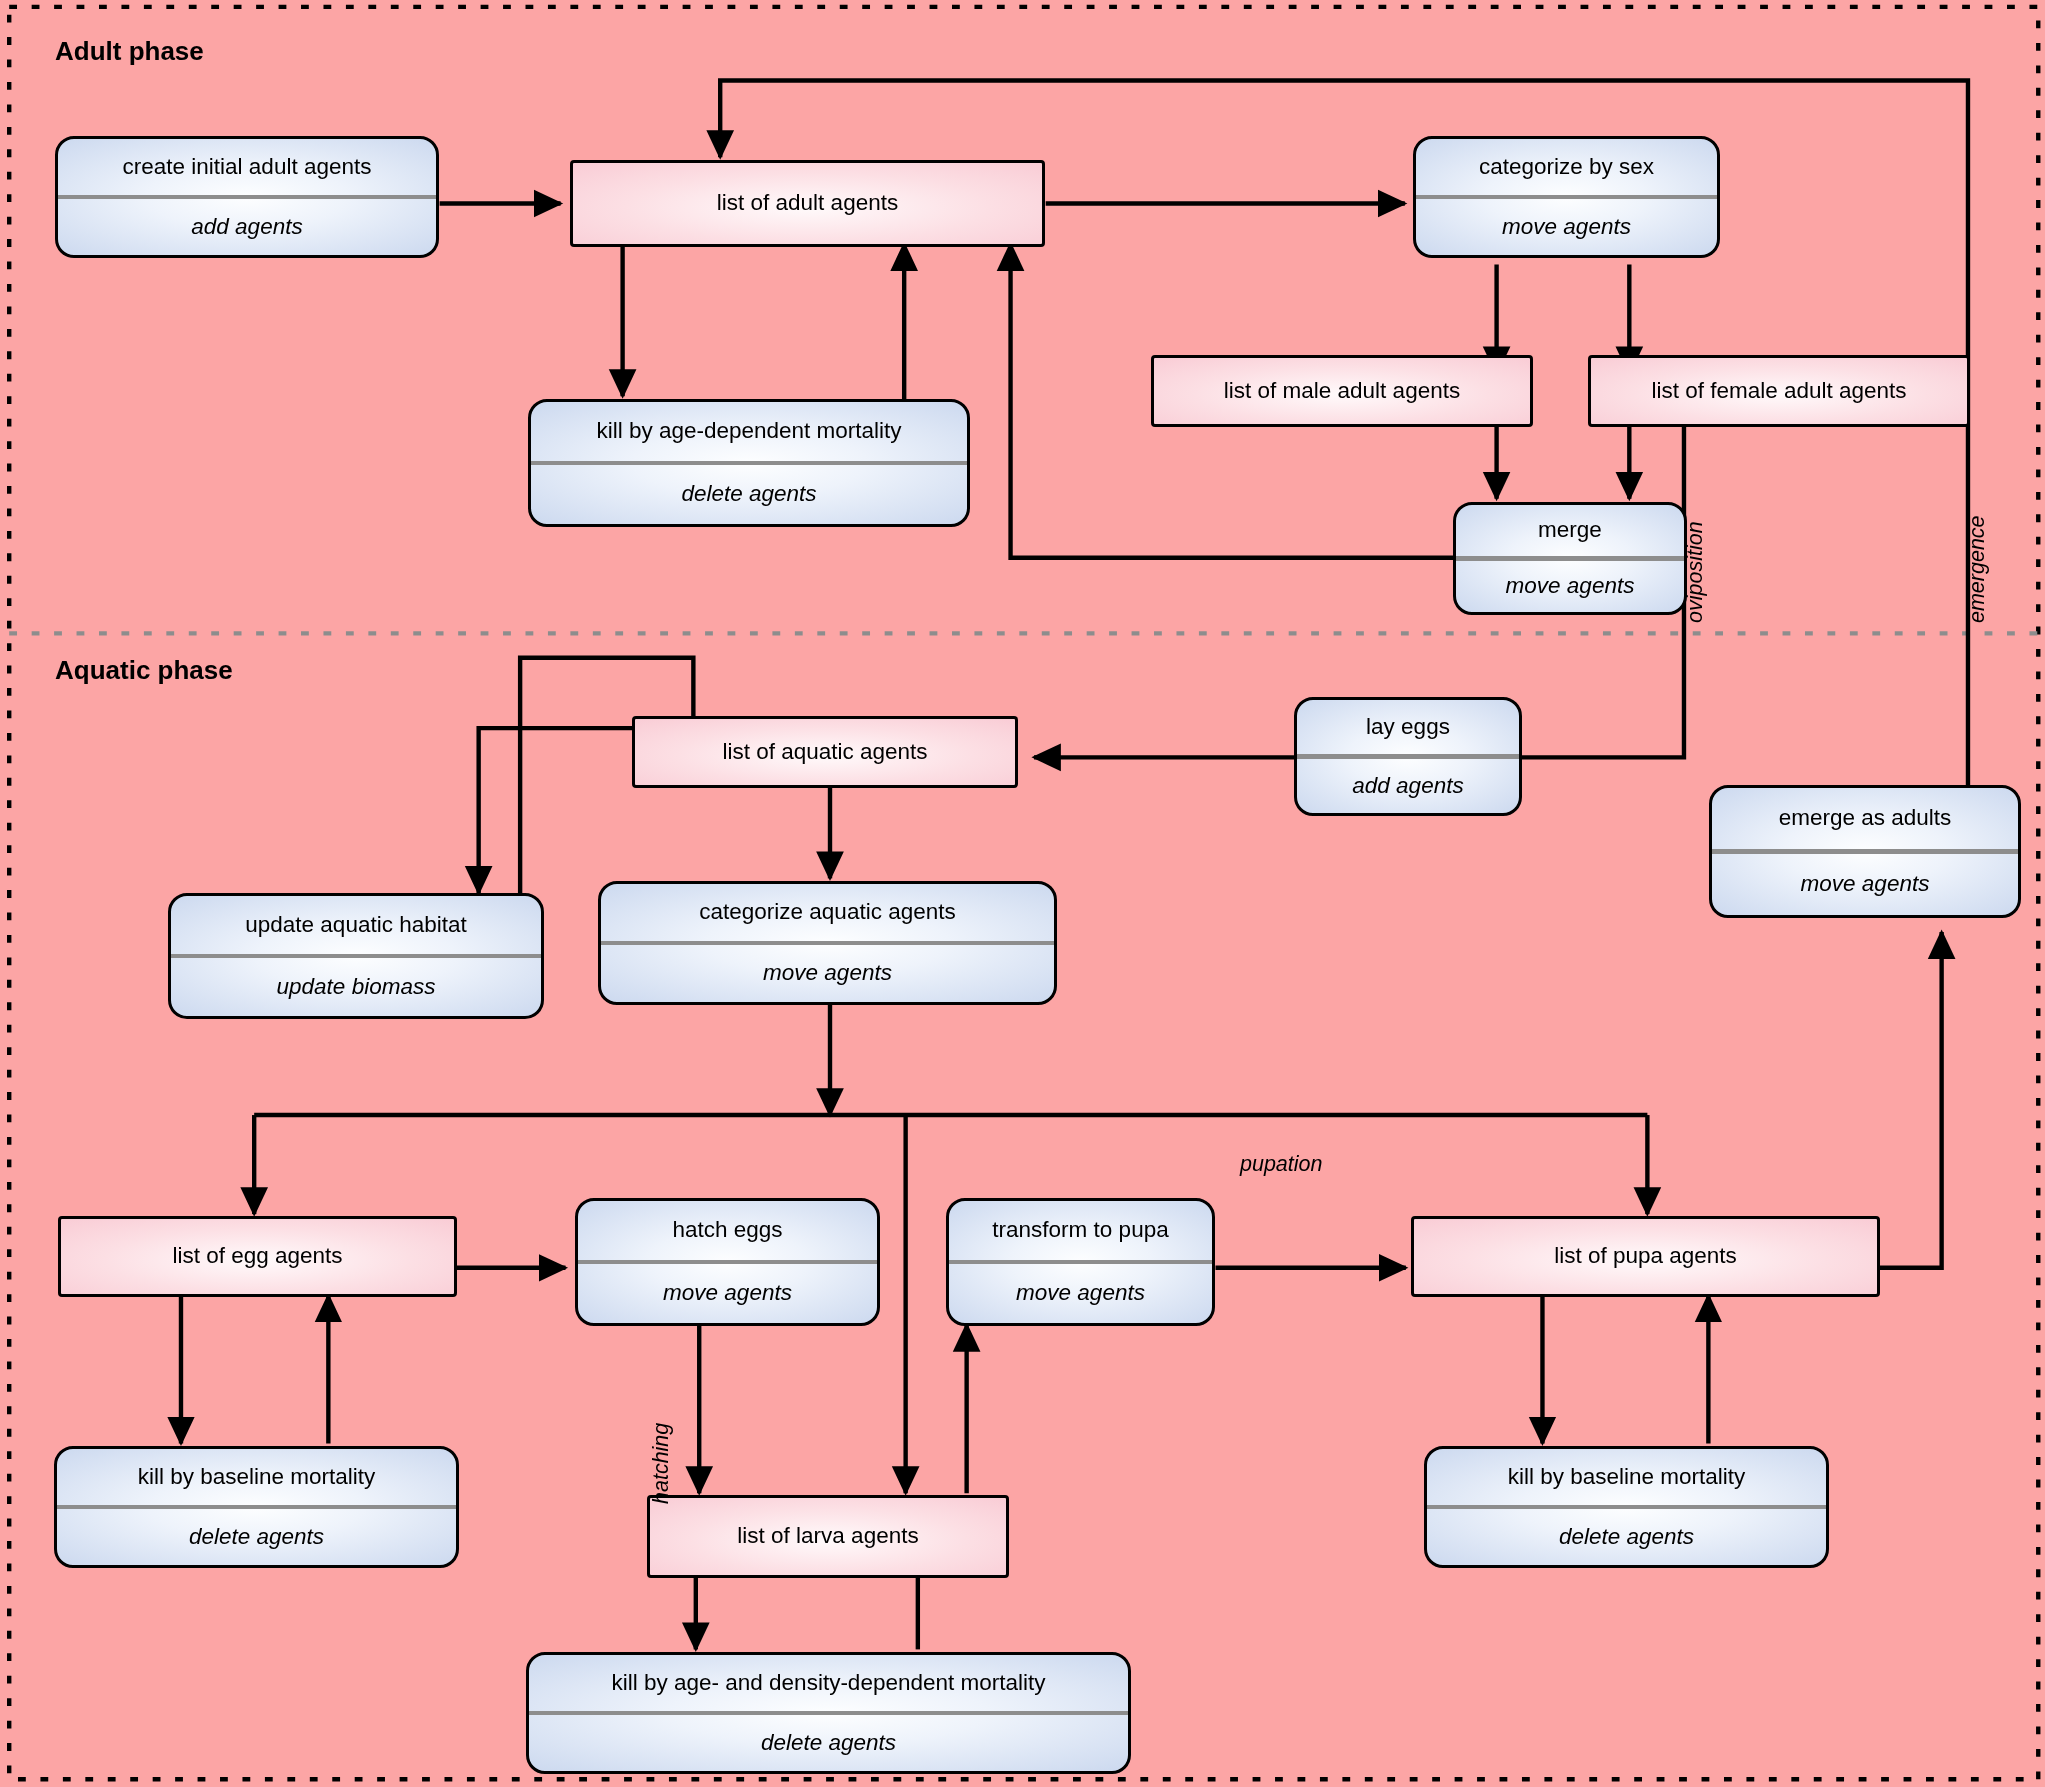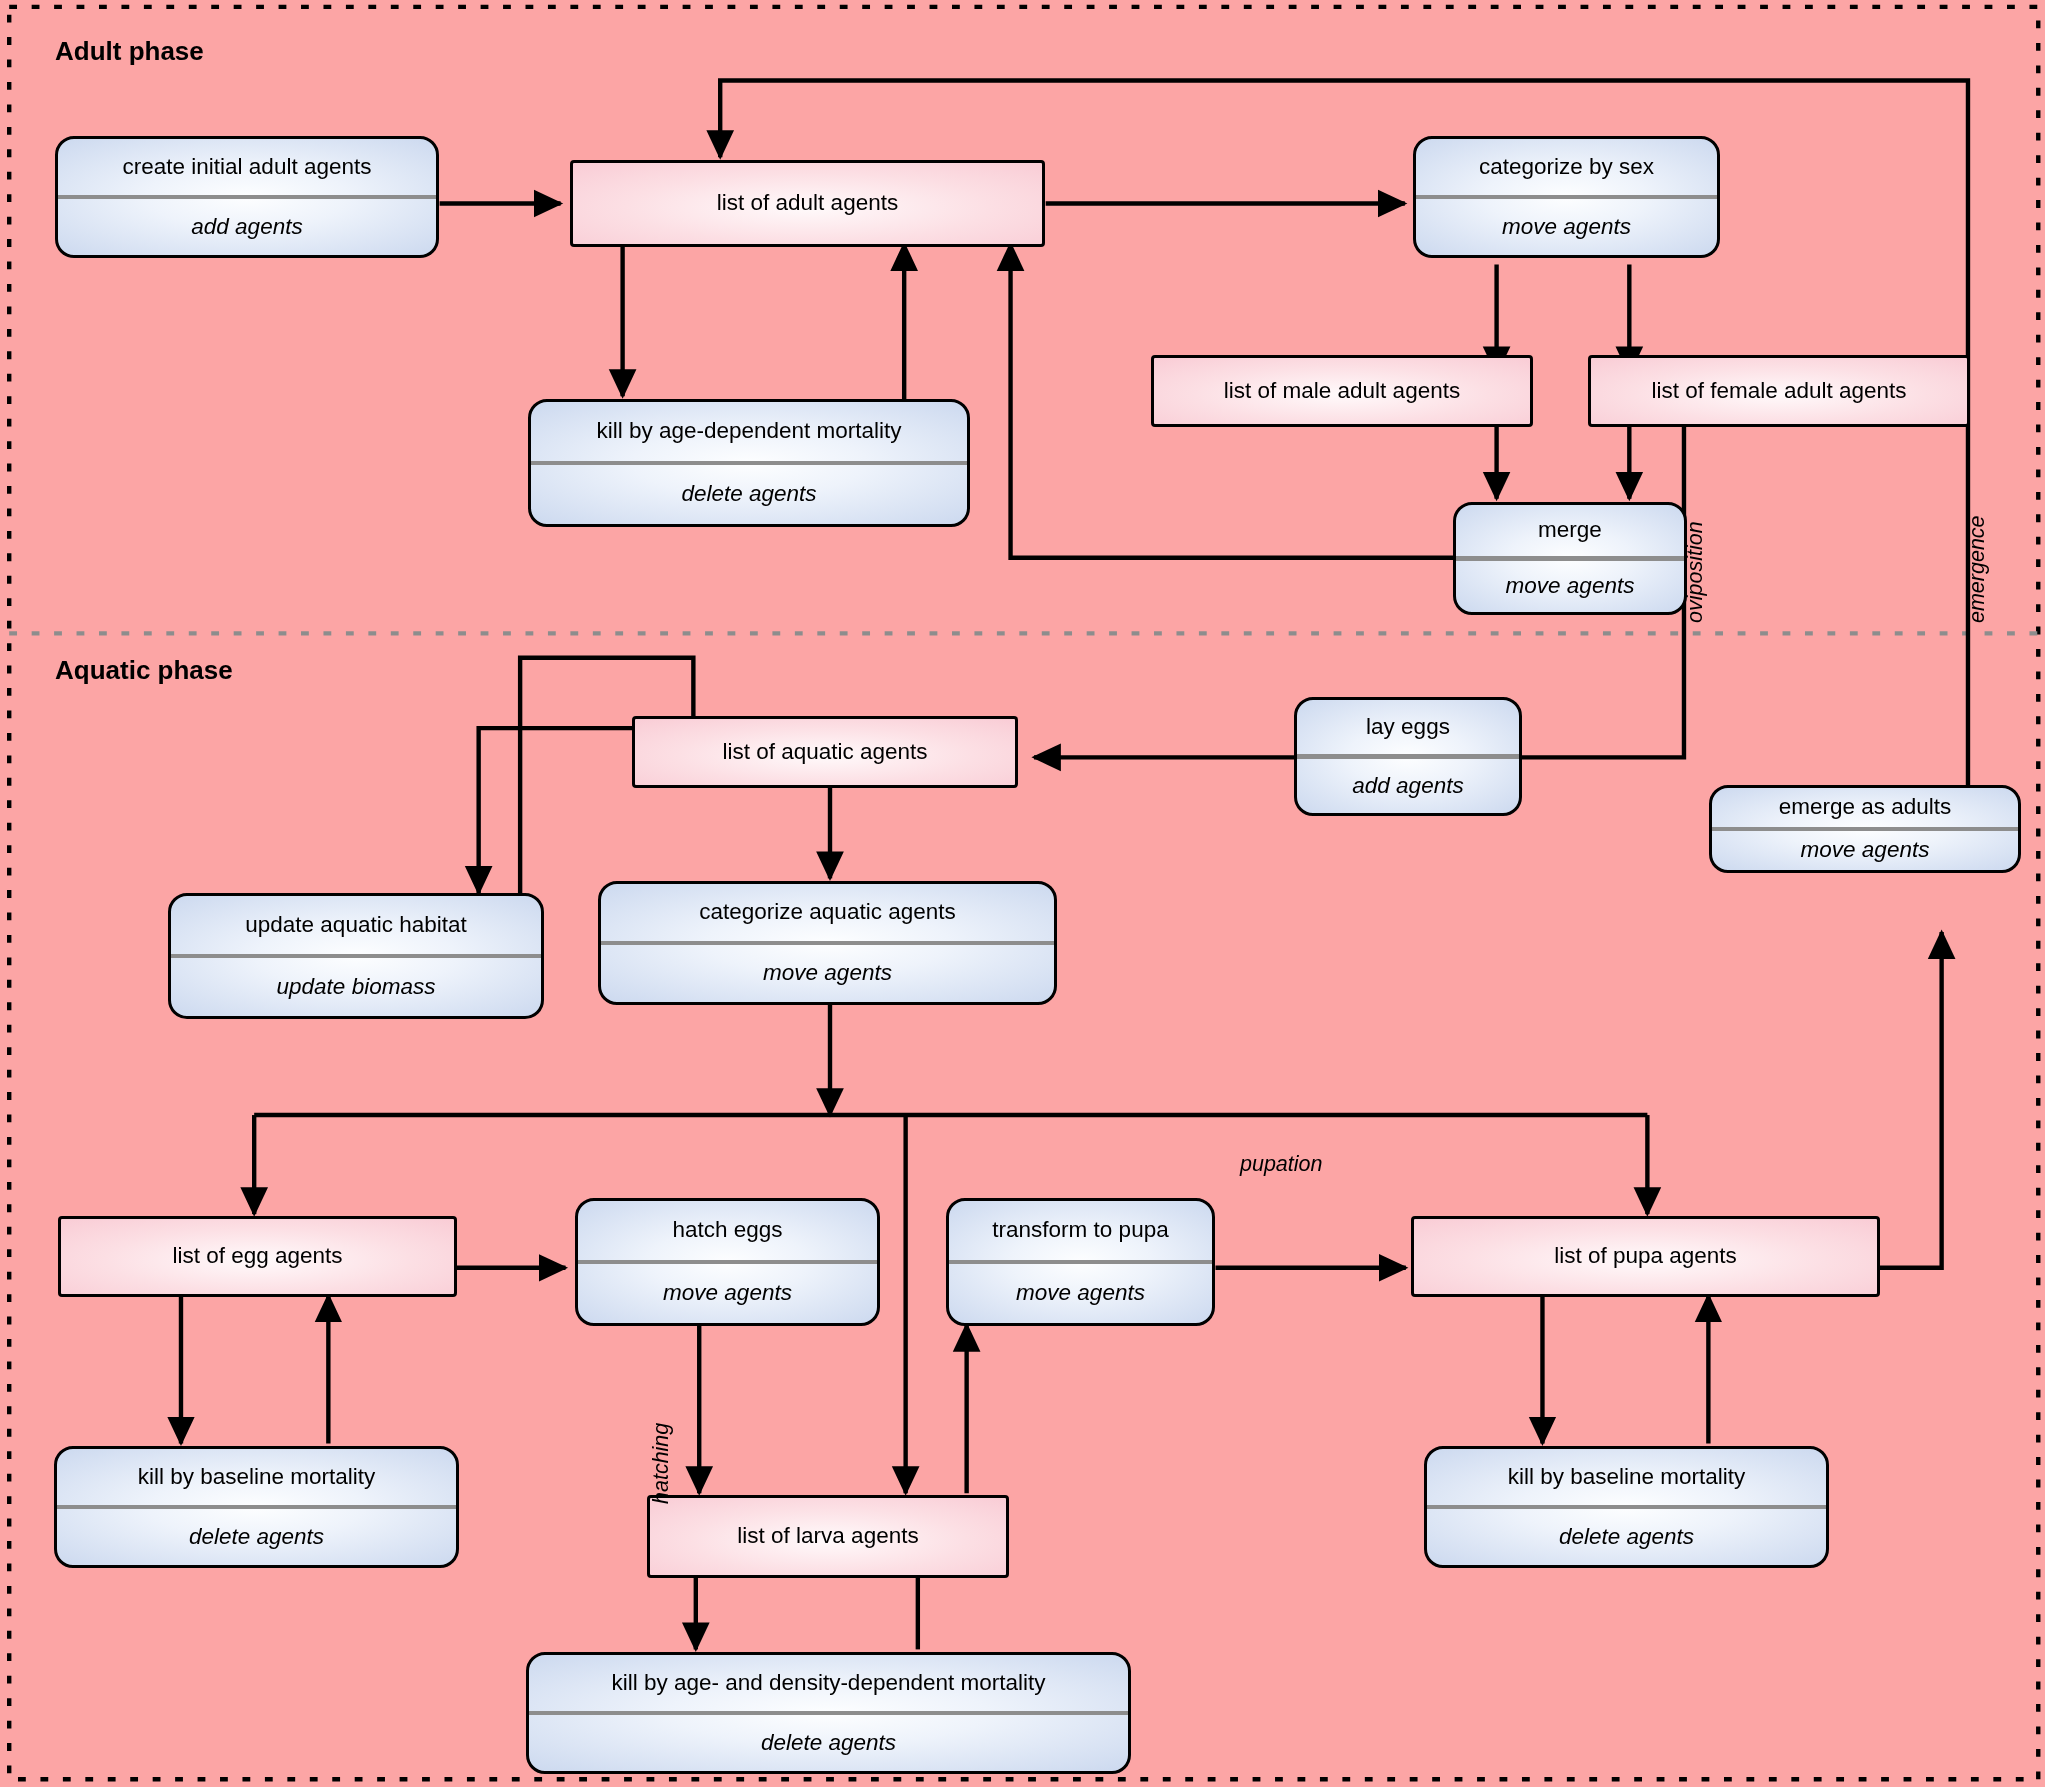--- a/index.html
+++ b/index.html
@@ -177,21 +177,21 @@
   <div class="node proc" style="left:1294px;top:697px;width:228px;height:119px;">
     <div class="top">
         <span class="lbl">lay eggs</span>
       </div>
     <div class="rule"></div>
     <div class="bot">
         <span class="lbl it">add agents</span>
       </div>
   </div>
 
-  <div class="node proc" style="left:1709px;top:785px;width:312px;height:88px;">
+  <div class="node proc" style="left:1709px;top:785px;width:312px;height:133px;">
     <div class="top">
         <span class="lbl">emerge as adults</span>
       </div>
     <div class="rule"></div>
     <div class="bot">
         <span class="lbl it">move agents</span>
       </div>
   </div>
 
   <div class="node proc" style="left:168px;top:893px;width:376px;height:126px;">

